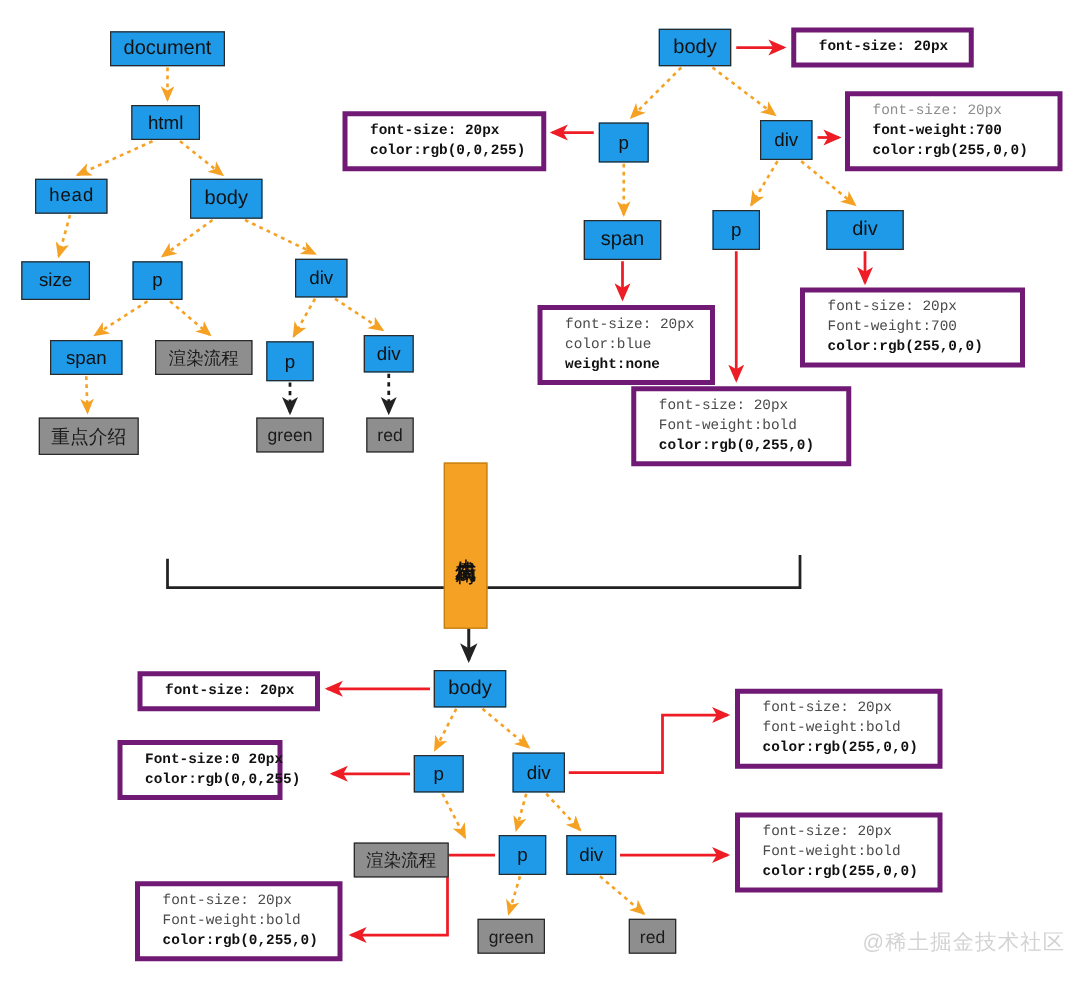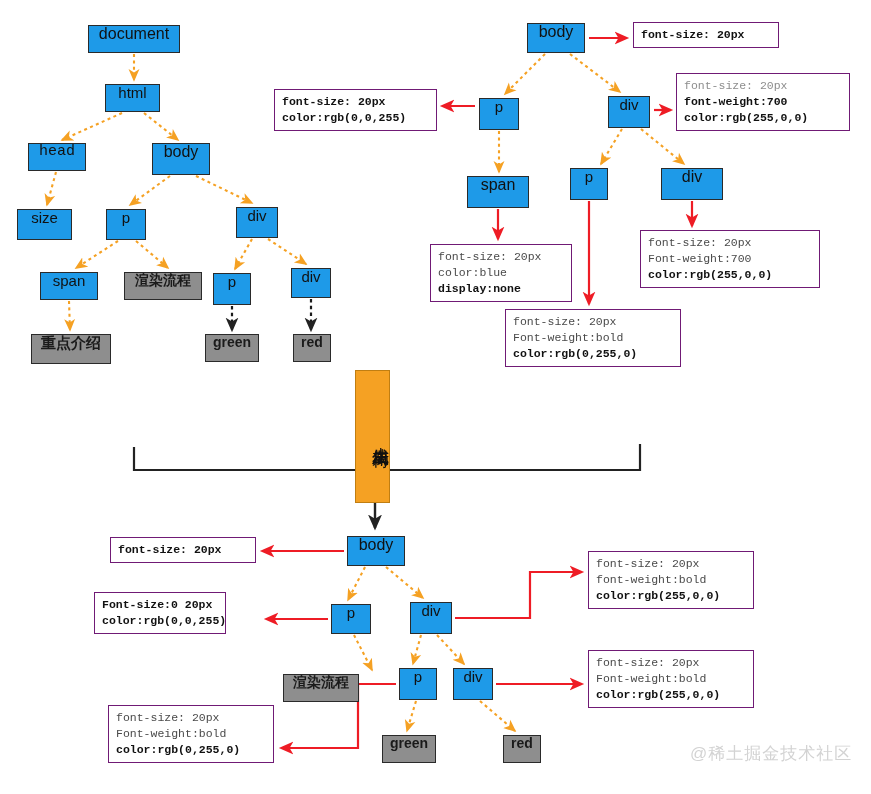--- a/index.html
+++ b/index.html
@@ -22,60 +22,59 @@
     position: absolute;
     left: 0; top: 0;
     width: 871px;
     height: 794px;
     pointer-events: none;
   }
   .node {
     position: absolute;
     box-sizing: border-box;
     display: flex;
-    align-items: flex-start;
+    align-items: center;
     justify-content: center;
     border: 1px solid #2a2a2a;
     font-family: "Liberation Sans", sans-serif;
     line-height: 1;
     white-space: nowrap;
     z-index: 3;
   }
   .node.blue {
     background: #1e9ae8;
     color: #111111;
   }
   .node.gray {
     background: #8e8e8e;
     color: #1a1a1a;
-    font-weight: bold;
   }
   .node.orange {
     background: #f5a123;
     color: #111111;
     writing-mode: vertical-rl;
     text-orientation: upright;
     letter-spacing: 1px;
     font-size: 17px;
     border: 1px solid #c07e12;
   }
   .node.plain {
     background: #ffffff;
     color: #111111;
     border: 2px solid #222222;
   }
   .anno {
     position: absolute;
     box-sizing: border-box;
     background: #ffffff;
-    border: 1px solid #701a75;
+    border: 4px solid #701a75;
     font-family: "Liberation Mono", monospace;
     font-size: 11.5px;
     line-height: 16px;
-    padding: 4px 7px;
+    padding: 4px 18px;
     white-space: pre;
     z-index: 3;
     color: #111111;
   }
   .anno .ln { display: block; }
   .anno .dim { color: #8d8d8d; font-weight: normal; }
   .anno .norm { color: #4a4a4a; font-weight: normal; }
   .anno .strong { color: #111111; font-weight: bold; }
   .watermark {
     position: absolute;
@@ -225,21 +224,21 @@
   <div class="node blue" style="left: 570px; top: 168px; width: 38px; height: 32px; font-size: 15px;">
       <span>p</span>
     </div>
   <div class="node blue" style="left: 661px; top: 168px; width: 62px; height: 32px; font-size: 16px;">
       <span>div</span>
     </div>
 
   <div class="anno" style="left: 633px; top: 22px; width: 146px;"><span class="ln strong">font-size: 20px</span></div>
   <div class="anno" style="left: 274px; top: 89px; width: 163px;"><span class="ln strong">font-size: 20px</span><span class="ln strong">color:rgb(0,0,255)</span></div>
   <div class="anno" style="left: 676px; top: 73px; width: 174px;"><span class="ln dim">font-size: 20px</span><span class="ln strong">font-weight:700</span><span class="ln strong">color:rgb(255,0,0)</span></div>
-  <div class="anno" style="left: 430px; top: 244px; width: 142px;"><span class="ln norm">font-size: 20px</span><span class="ln norm">color:blue</span><span class="ln strong">display:none</span></div>
+  <div class="anno" style="left: 430px; top: 244px; width: 142px;"><span class="ln norm">font-size: 20px</span><span class="ln norm">color:blue</span><span class="ln strong">weight:none</span></div>
   <div class="anno" style="left: 505px; top: 309px; width: 176px;"><span class="ln norm">font-size: 20px</span><span class="ln norm">Font-weight:bold</span><span class="ln strong">color:rgb(0,255,0)</span></div>
   <div class="anno" style="left: 640px; top: 230px; width: 180px;"><span class="ln norm">font-size: 20px</span><span class="ln norm">Font-weight:700</span><span class="ln strong">color:rgb(255,0,0)</span></div>
 
   <div class="node orange" style="left:355px; top:370px; width:35px; height:133px;">
     <span>生成布局树</span>
   </div>
 
   <div class="node blue" style="left: 347px; top: 536px; width: 58px; height: 30px; font-size: 16px;">
       <span>body</span>
     </div>

